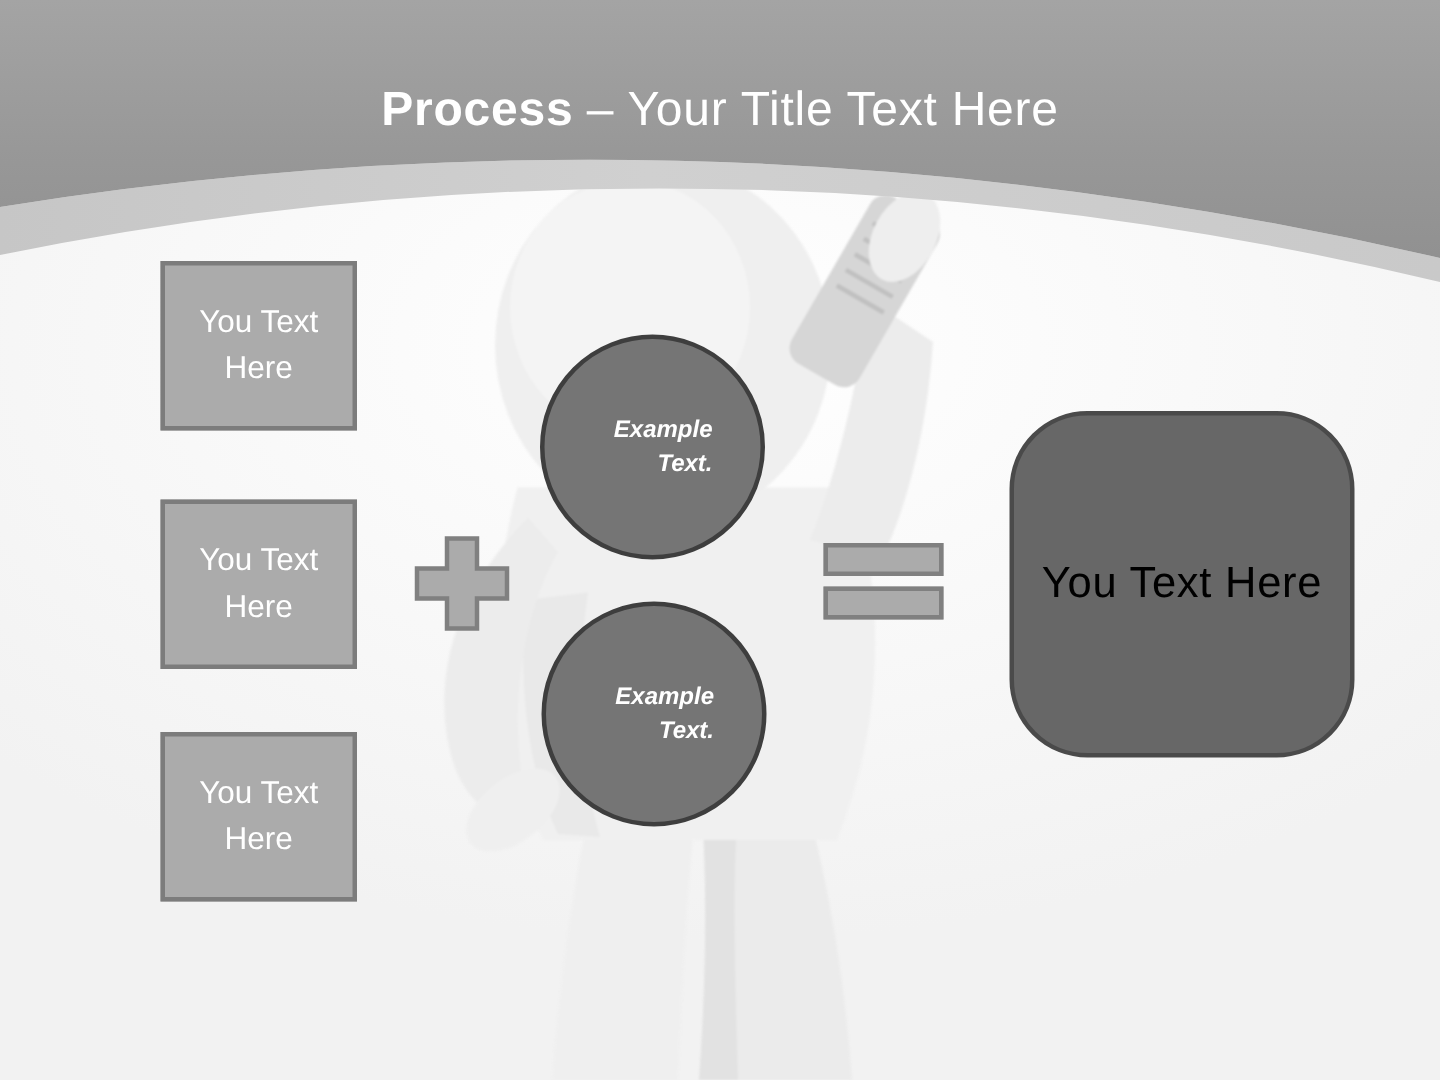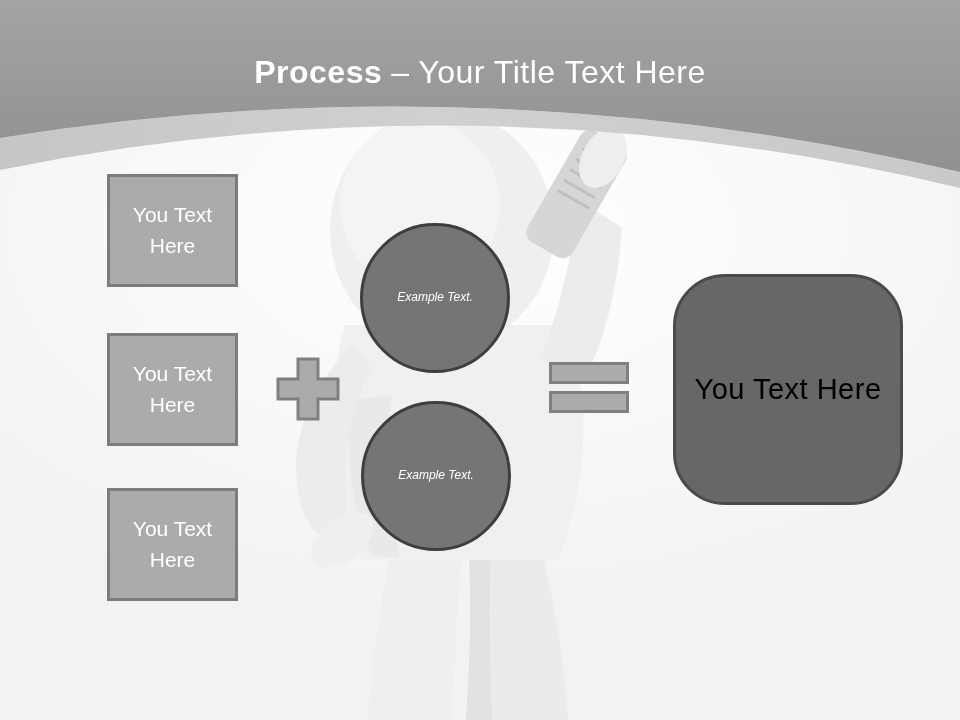--- a/index.html
+++ b/index.html
@@ -53,21 +53,21 @@
     background:#ababab; border:3px solid #808080;
   }
   .equals-bar.e1 { top:0; }
   .equals-bar.e2 { top:29px; }
 
   
   .example-circle {
     position:absolute; width:150px; height:150px; border-radius:50%;
     background:#757575; border:3px solid #3e3e3e;
     display:flex; align-items:center; justify-content:center; text-align:right;
-    color:#ffffff; font-size:12px; font-weight:400; font-style:italic; line-height:1.45;
+    color:#ffffff; font-size:16px; font-weight:700; font-style:italic; line-height:1.45;
     padding:0 32px;
   }
   .example-circle.c1 { left:360px; top:223px; }
   .example-circle.c2 { left:361px; top:401px; }
 
   
   .result-box {
     position:absolute; left:673px; top:274px; width:230px; height:231px;
     background:#676767; border:3px solid #4a4a4a; border-radius:52px;
     display:flex; align-items:center; justify-content:center; text-align:center;

